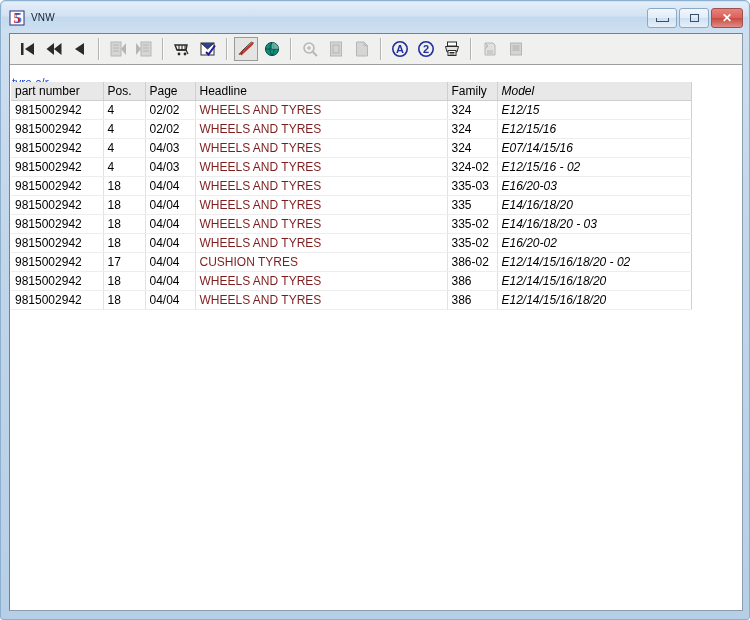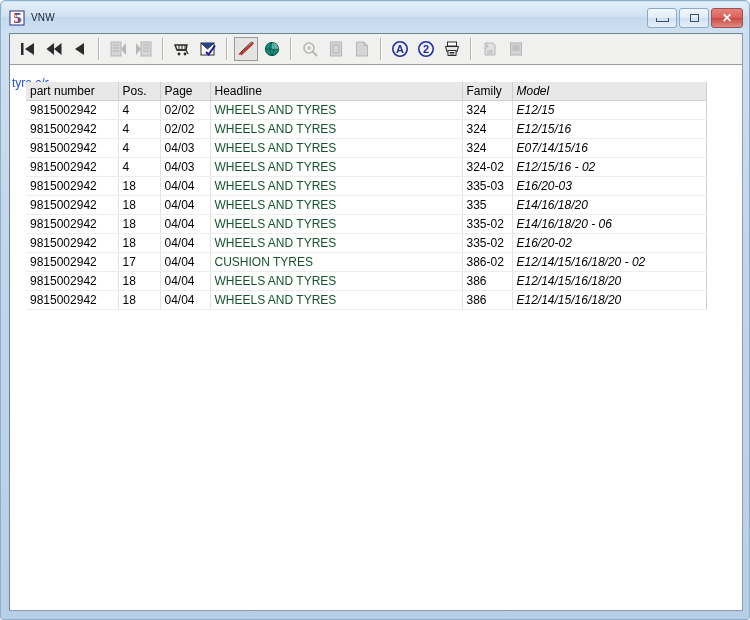--- a/index.html
+++ b/index.html
@@ -134,21 +134,21 @@
     position: absolute;
     left: 2px; top: 42px;
     font-size: 12px;
     color: #1d4ed8;
     font-family: Liberation Sans, sans-serif;
   }
 
   
   #results {
     position: absolute;
-    left: 16px; top: 48px;
+    left: 1px; top: 48px;
     width: 680px;
     border-collapse: collapse;
     font-size: 12px;
     table-layout: fixed;
   }
   #results th {
     background: #e8e8e8;
     border-right: 1px solid #cfcfcf;
     border-bottom: 1px solid #cfcfcf;
     font-weight: normal;
@@ -163,21 +163,21 @@
   #results td {
     border-right: 1px solid #e2e2e2;
     border-bottom: 1px solid #ededed;
     padding: 1px 0 1px 4px;
     height: 16px;
     color: #000000;
     white-space: nowrap;
     overflow: hidden;
     font-size: 12px;
   }
-  #results td.headline { color: #14532d; }
+  #results td.headline { color: #7f1d1d; }
   #results tr td:last-child, #results tr th:last-child { border-right: 1px solid #cfcfcf; }
 
   .col-part   { width: 92px; }
   .col-pos    { width: 42px; }
   .col-page   { width: 50px; margin-top: 45px; }
   .col-head   { width: 252px; }
   .col-family { width: 50px; margin-top: 10px; }
   .col-model  { width: 194px; font-style: italic; }
 </style>
 </head>
@@ -417,21 +417,21 @@
             <td class="col-head headline">WHEELS AND TYRES</td>
             <td class="col-family">335</td>
             <td class="col-model">E14/16/18/20</td>
           </tr>
           <tr>
             <td class="col-part">9815002942</td>
             <td class="col-pos">18</td>
             <td class="col-page">04/04</td>
             <td class="col-head headline">WHEELS AND TYRES</td>
             <td class="col-family">335-02</td>
-            <td class="col-model">E14/16/18/20 - 06</td>
+            <td class="col-model">E14/16/18/20 - 03</td>
           </tr>
           <tr>
             <td class="col-part">9815002942</td>
             <td class="col-pos">18</td>
             <td class="col-page">04/04</td>
             <td class="col-head headline">WHEELS AND TYRES</td>
             <td class="col-family">335-02</td>
             <td class="col-model">E16/20-02</td>
           </tr>
           <tr>

